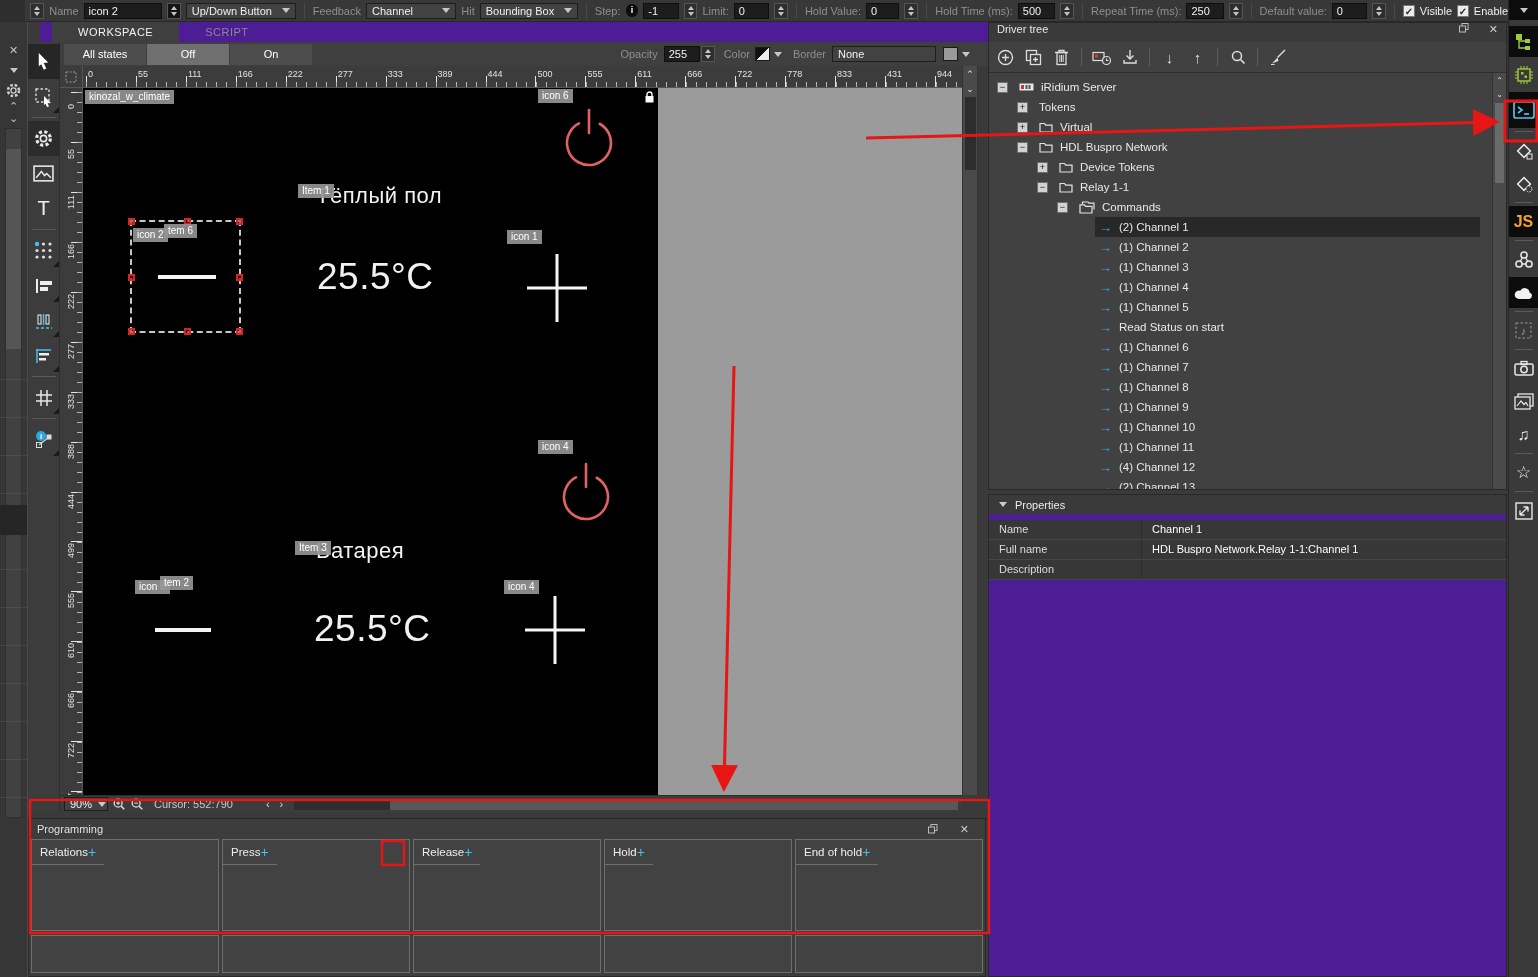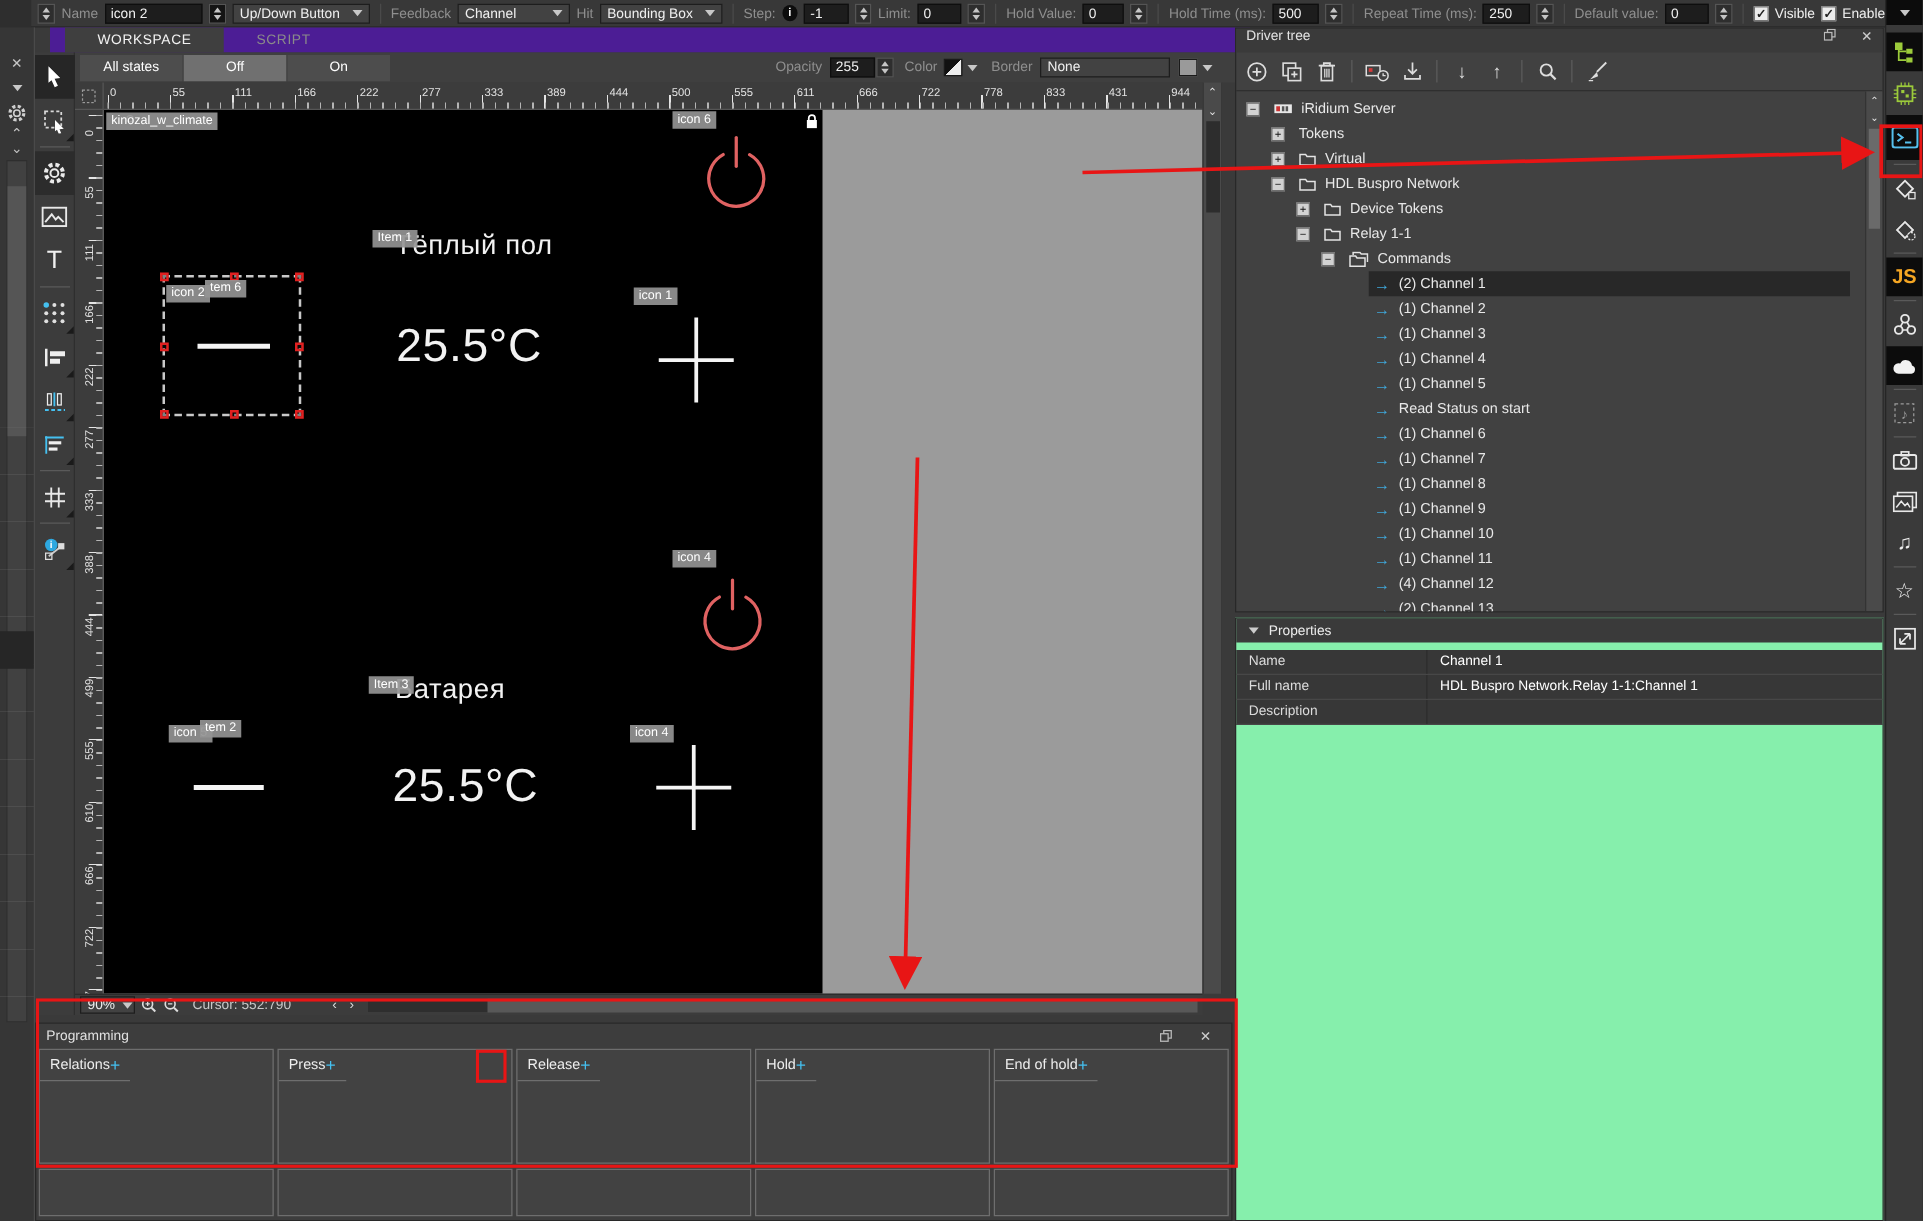--- a/index.html
+++ b/index.html
@@ -90,21 +90,21 @@
 .trow{height:20px;display:flex;align-items:center;font-size:11.5px;color:#e8e8e8;padding-right:26px}
 .exp{width:11px;height:11px;background:#d2d2d2;border:1px solid #6f6f6f;color:#111;font-size:9px;line-height:8px;text-align:center;margin-right:7px;flex:none}
 .expsp{width:18px;flex:none}
 .hl{display:flex;align-items:center;gap:7px;flex:1;height:100%;padding:0 4px}
 .trow.sel .hl{background:#282828}
 .tarrow{color:#3fa9dc;font-size:13px;line-height:13px;font-weight:bold}
 .dscroll{position:absolute;right:0;top:0;width:14px;height:100%;background:#4a4a4a;border-left:1px solid #333}
 .dscroll .btn{height:14px;display:flex;align-items:center;justify-content:center;color:#e8e8e8;font-size:8px}
 .dscroll .thumb{position:absolute;left:2px;top:30px;width:9px;height:80px;background:#6a6a6a}
 
-#properties{position:absolute;left:988px;top:494px;width:519px;height:483px;background:#86efac;border:1px solid #282828}
+#properties{position:absolute;left:988px;top:494px;width:519px;height:483px;background:#4c1d95;border:1px solid #282828}
 .prophdr{height:19px;background:#3a3a3a;display:flex;align-items:center;gap:8px;padding:0 10px;color:#ececec}
 .prophdr .car{width:0;height:0;border-left:4px solid transparent;border-right:4px solid transparent;border-top:5px solid #ccc}
 #proprows{margin-top:6px}
 .prow{display:flex;height:20px;background:#373737;border-bottom:1px solid #474747}
 .plabel{width:153px;padding:3px 10px;color:#dcdcdc;border-right:1px solid #2c2c2c}
 .pval{flex:1;padding:3px 10px;color:#fff}
 
 #rtoolbar{position:absolute;left:1508px;top:0;width:30px;height:977px;background:#3a3a3a;border-left:1px solid #262626;display:flex;flex-direction:column;align-items:center}
 .rtool{width:30px;height:31px;display:flex;align-items:center;justify-content:center;flex:none;margin:1px 0}
 .rtool.blk{background:#0c0c0c}

